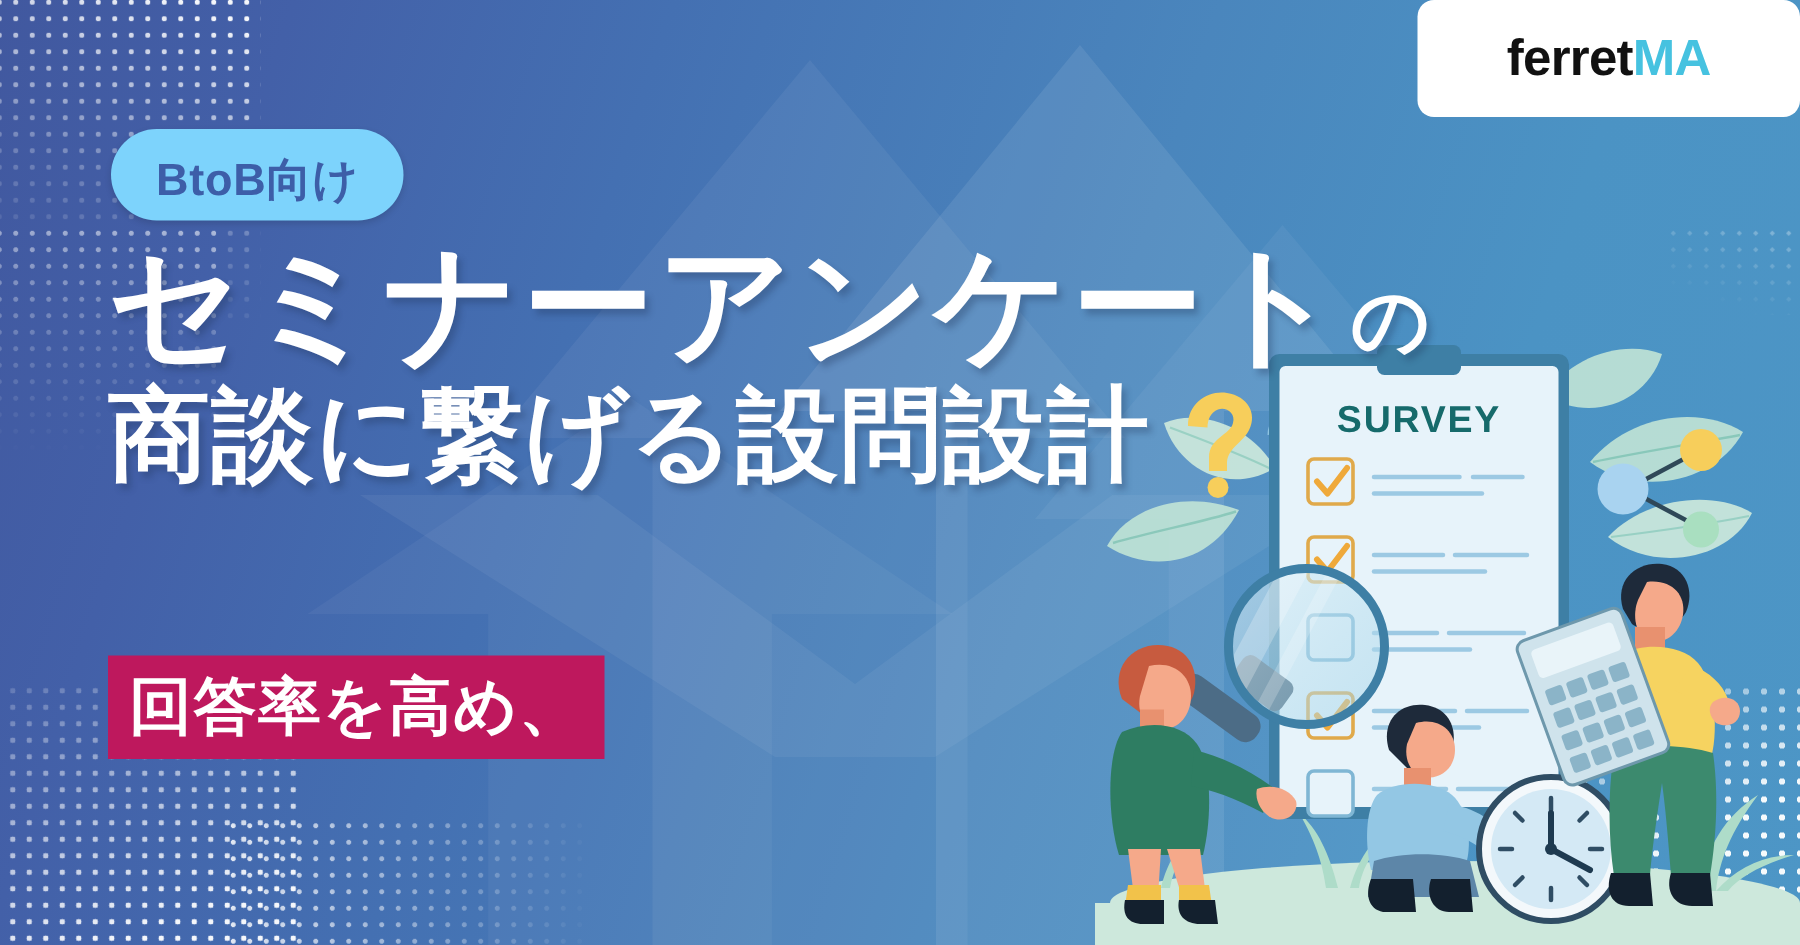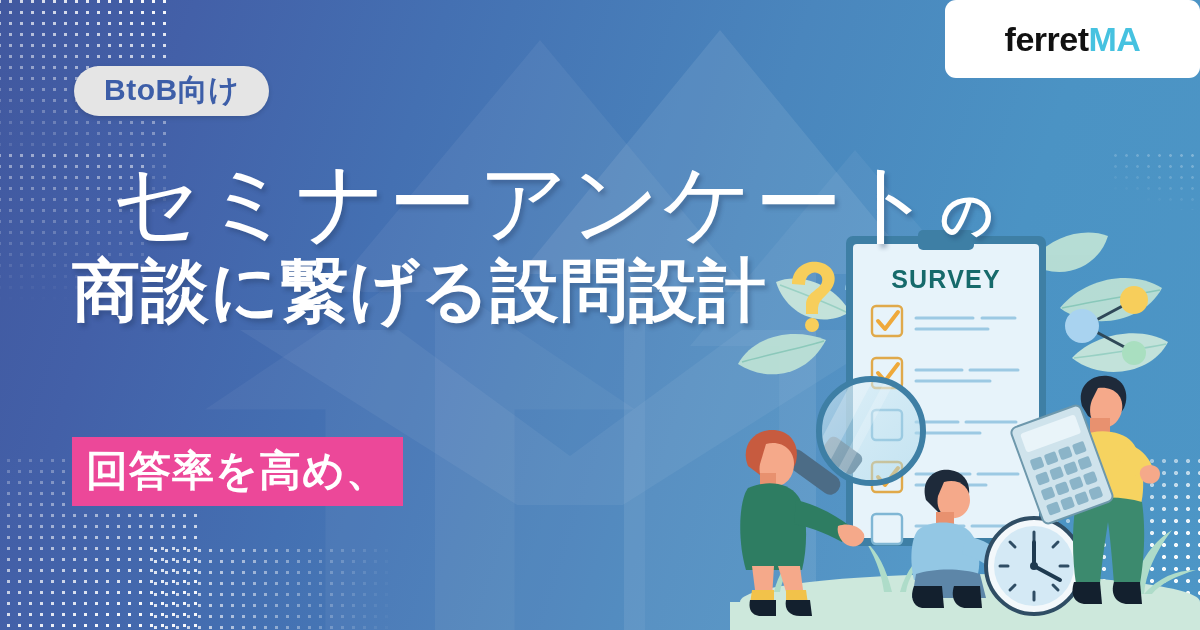--- a/index.html
+++ b/index.html
@@ -109,54 +109,53 @@
     font-size:34px;font-weight:700;letter-spacing:-.5px;
     line-height:1;white-space:nowrap;
   }
   #logo-text .lg-dark{color:#111111;}
   #logo-text .lg-accent{color:#46C2E0;}
 
   
   #text-block{position:absolute;left:0;top:0;width:100%;height:100%;z-index:30;}
 
   #badge{
-    position:absolute;left:74px;top:66px;
-    background:#e5e5e5;border-radius:40px;
-    padding:9px 30px 11px;
+    position:absolute;left:74px;top:86px;
+    background:#7dd3fc;border-radius:40px;
+    padding:20px 30px 11px;
     box-shadow:0 2px 5px rgba(0,0,0,.14);
   }
   #badge-label{
     color:#3D5EA8;font-size:30px;font-weight:700;
     letter-spacing:.5px;line-height:1;white-space:nowrap;
   }
 
   #headline{position:absolute;left:72px;top:158px;}
   .hl-row{display:flex;align-items:flex-end;white-space:nowrap;}
   .hl-main{
-    color:#ffffff;font-size:88px;font-weight:400;
+    color:#ffffff;font-size:88px;font-weight:700;
     letter-spacing:2px;line-height:1.02;
     text-shadow:3px 4px 4px rgba(30,50,85,.30);
-    margin-left:40px;
   }
   .hl-suffix{
     color:#ffffff;font-size:52px;font-weight:700;
     line-height:1;padding-bottom:8px;margin-left:4px;
     text-shadow:3px 4px 4px rgba(30,50,85,.30);
   }
   .hl-second{
     color:#ffffff;font-size:68px;font-weight:700;
     letter-spacing:1px;line-height:1.12;margin-top:4px;
     text-shadow:3px 4px 4px rgba(30,50,85,.30);
   }
 
   #subtitle{position:absolute;left:72px;top:437px;}
   .sub-line{display:table;margin-bottom:8px;}
   .sub-text{
     display:inline-block;
-    background:#ec4899;color:#ffffff;
+    background:#be185d;color:#ffffff;
     font-size:42px;font-weight:700;letter-spacing:1px;
     line-height:1.22;
     padding:8px 14px 10px;
     white-space:nowrap;
   }
 
   
   #illustration{position:absolute;right:0;bottom:0;width:470px;height:400px;z-index:20;text-align:right;}
   #illustration svg{display:block;width:100%;height:100%;}
 </style>

